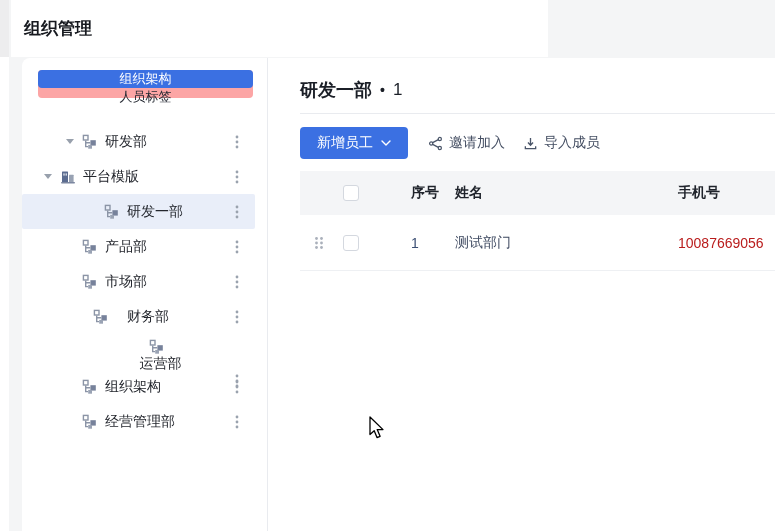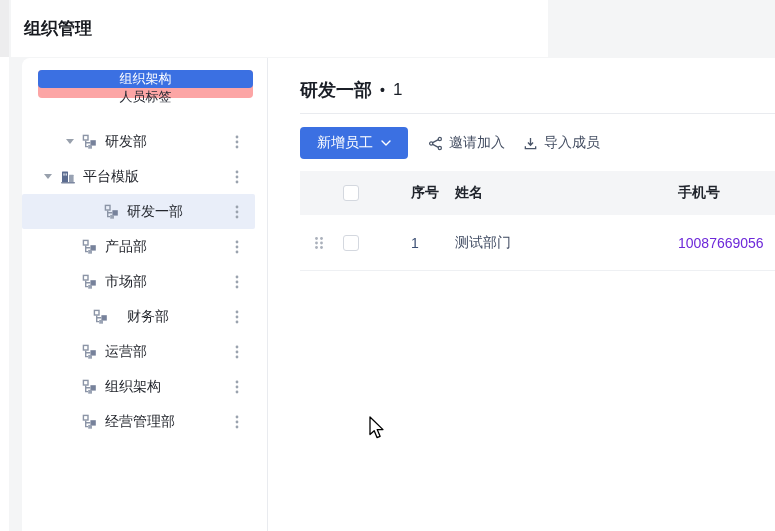--- a/index.html
+++ b/index.html
@@ -70,21 +70,21 @@
   .t-row  { display:flex; align-items:center; height:56px; background:#ffffff;
             border-bottom:1px solid #eef0f3; }
   .col-handle { width:43px; flex:none; display:flex; align-items:center; padding-left:13px; }
   .col-check  { width:68px; flex:none; display:flex; align-items:center; }
   .col-index  { width:44px; flex:none; }
   .col-name   { width:223px; flex:none; }
   .col-phone  { flex:1; }
   .t-head .hcell { font-size:14px; font-weight:700; color:#1f232b; }
   .cell-index { font-size:14px; color:#3c4f74; }
   .cell-name  { font-size:14px; color:#3f4a61; }
-  .cell-phone { font-size:14px; color:#6d28d9; }
+  .cell-phone { font-size:14px; color:#b91c1c; }
   .checkbox { width:16px; height:16px; background:#ffffff; border:1px solid #d4d8df;
               border-radius:3px; cursor:pointer; flex:none; }
   .drag-handle { cursor:grab; display:flex; }
 
   .cursor { position:absolute; left:368px; top:416px; z-index:50; pointer-events:none; }
 </style>
 </head>
 <body>
 
 <div class="sliver-top"></div>
@@ -216,21 +216,21 @@
     </span>
     <span class="tree-label">财务部</span>
     <span class="kebab">
       <svg width="4" height="16" viewBox="0 0 4 16">
               <circle cx="2" cy="3" r="1.4" fill="#9aa2ae"></circle>
               <circle cx="2" cy="8" r="1.4" fill="#9aa2ae"></circle>
               <circle cx="2" cy="13" r="1.4" fill="#9aa2ae"></circle>
             </svg>
     </span>
   </div>
-        <div class="tree-row" style="padding-left: 44px;">
+        <div class="tree-row" style="padding-left: 44px; flex-direction: column;">
     <span class="caret" style="visibility: hidden;"></span>
 
     <span class="tree-ic ic-department">
       <svg width="16" height="16" viewBox="0 0 16 16" fill="none">
         <rect x="1.4" y="1.4" width="4.6" height="4.6" stroke="#8b94a6" stroke-width="1.4"></rect>
         <path d="M3.7 6.4 V12.6 H6 M3.7 8.8 H8.2" stroke="#8b94a6" stroke-width="1.4"></path>
         <rect x="8.4" y="6.2" width="5.4" height="5.4" fill="#77829b"></rect>
         <rect x="6.2" y="10.9" width="3.8" height="3.8" fill="#9aa3b4"></rect>
       </svg>
     </span>

